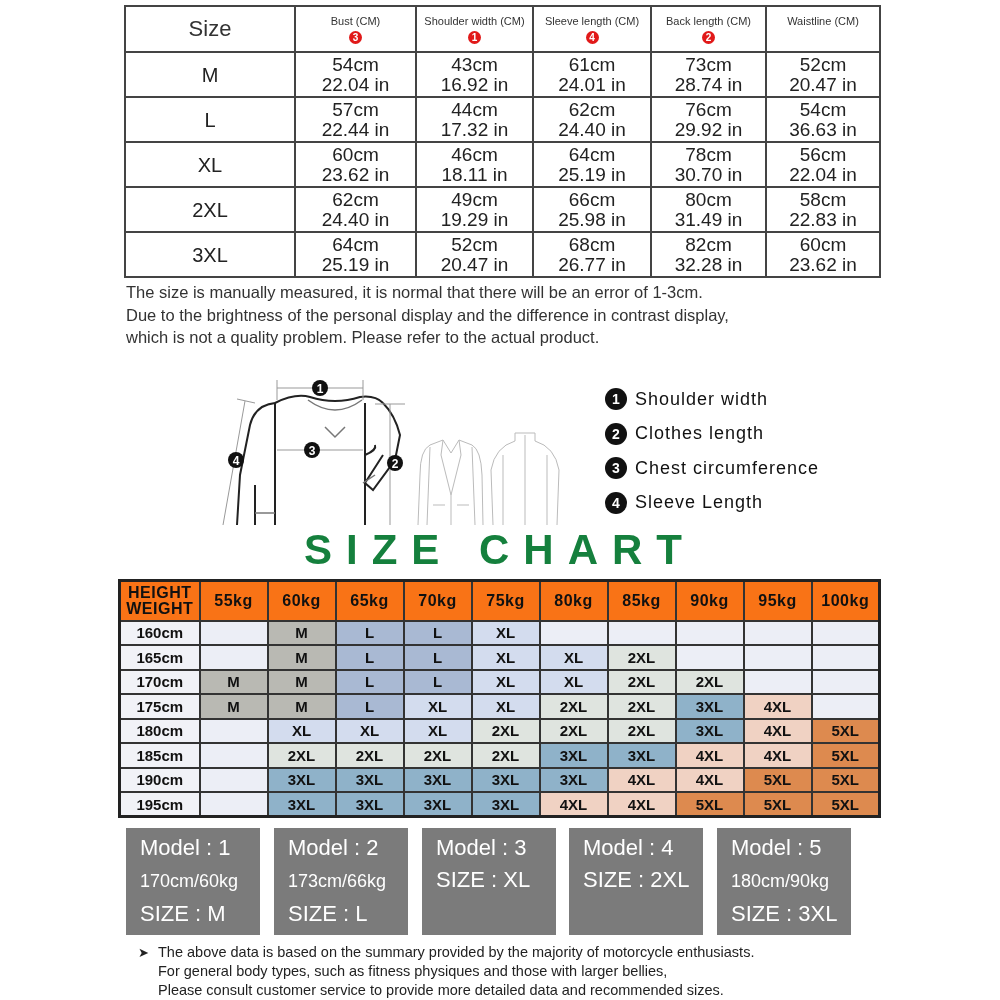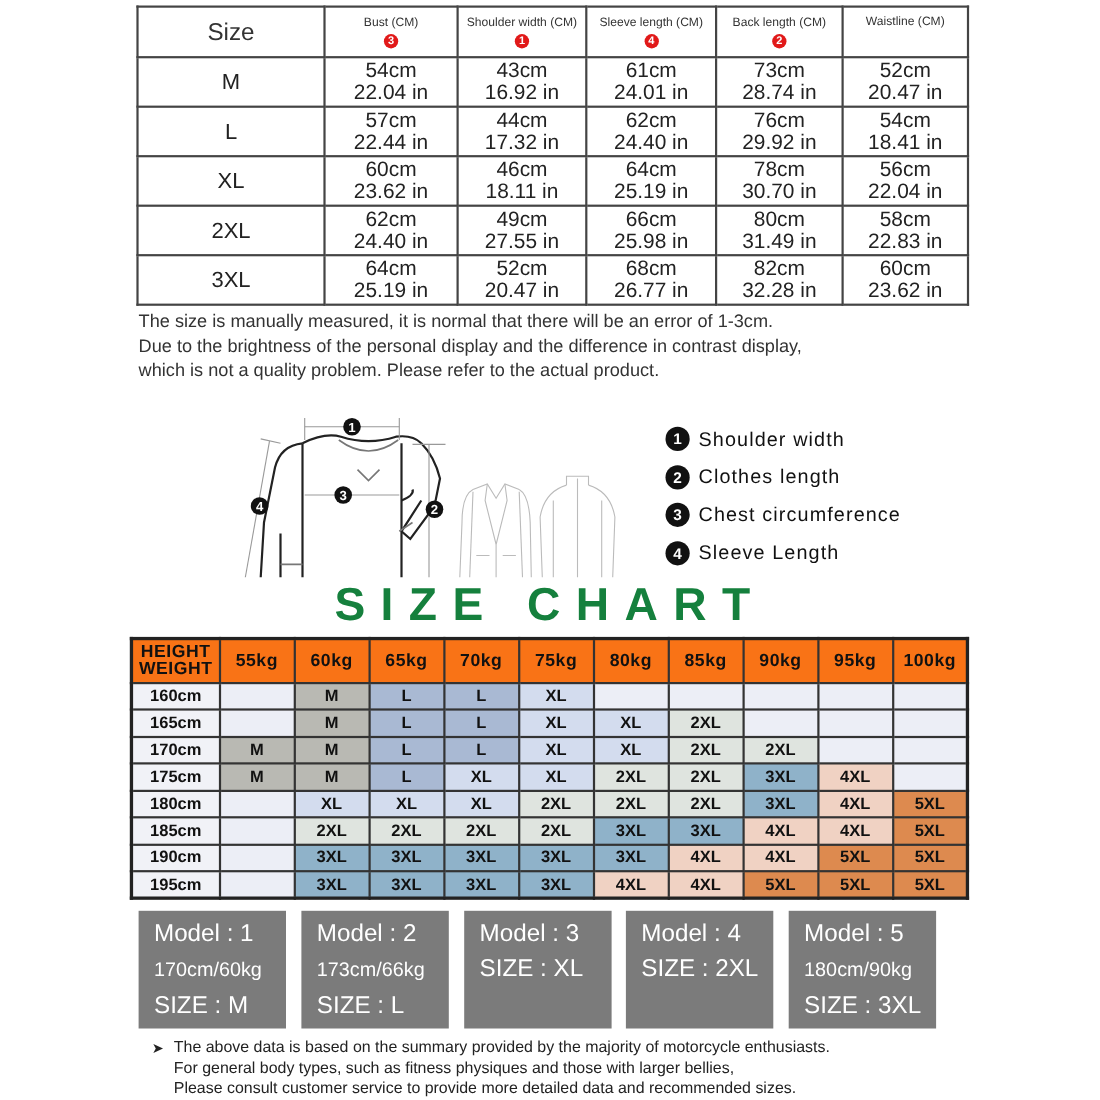--- a/index.html
+++ b/index.html
@@ -144,21 +144,21 @@
         <td>
           <span class="cm">62cm</span>
           <span class="in">24.40 in</span>
         </td>
         <td>
           <span class="cm">76cm</span>
           <span class="in">29.92 in</span>
         </td>
         <td>
           <span class="cm">54cm</span>
-          <span class="in">18.41 in</span>
+          <span class="in">36.63 in</span>
         </td>
       </tr>
       <tr>
         <td class="size-cell">XL</td>
         <td>
           <span class="cm">60cm</span>
           <span class="in">23.62 in</span>
         </td>
         <td>
           <span class="cm">46cm</span>
@@ -178,21 +178,21 @@
         </td>
       </tr>
       <tr>
         <td class="size-cell">2XL</td>
         <td>
           <span class="cm">62cm</span>
           <span class="in">24.40 in</span>
         </td>
         <td>
           <span class="cm">49cm</span>
-          <span class="in">27.55 in</span>
+          <span class="in">19.29 in</span>
         </td>
         <td>
           <span class="cm">66cm</span>
           <span class="in">25.98 in</span>
         </td>
         <td>
           <span class="cm">80cm</span>
           <span class="in">31.49 in</span>
         </td>
         <td>

